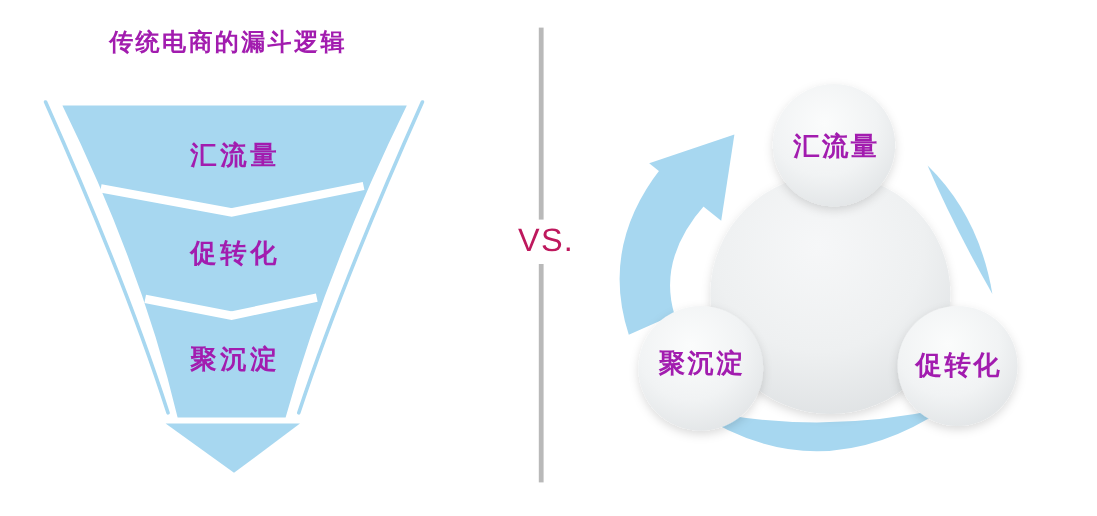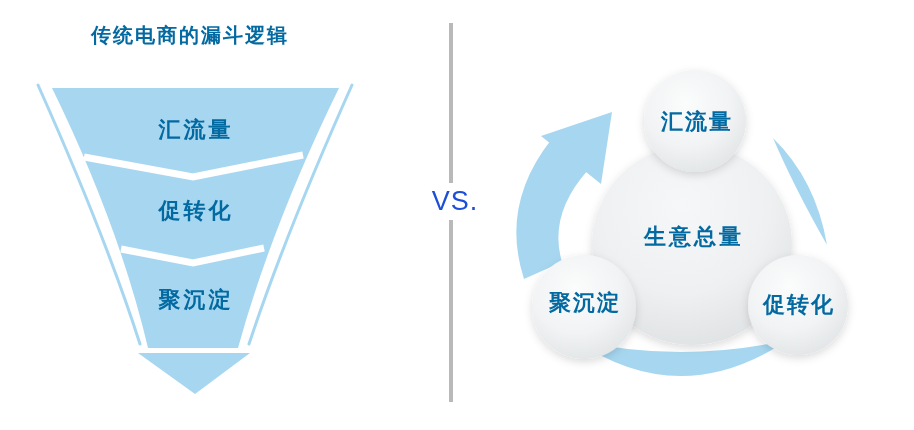--- a/index.html
+++ b/index.html
@@ -10,31 +10,31 @@
     overflow:hidden;
     font-family:"Liberation Sans","DejaVu Sans",sans-serif;
     color:#3d3d3d;
   }
   .layer{position:absolute;left:0;top:0;}
   .txt{
     position:absolute;
     transform:translate(-50%,-50%);
     white-space:nowrap;
     font-weight:bold;
-    color:#0369a1;
+    color:#a21caf;
   }
   .title{font-size:20px;letter-spacing:2px;}
   .title-right{letter-spacing:3px;}
   .stage-label{font-size:22px;letter-spacing:3px;}
   .node-label{font-size:22px;letter-spacing:2px;}
   .center-label{font-size:22px;letter-spacing:3px;}
   .vs{
     font-size:27px;
     font-weight:400;
-    color:#1d4ed8;
+    color:#be185d;
     letter-spacing:1px;
   }
   .divider-seg{
     position:absolute;
     left:449px;width:4px;
     background:#b9b9b9;
   }
 </style>
 </head>
 <body>
@@ -88,18 +88,17 @@
 
   <div class="divider-seg" style="top:23px;height:160px;"></div>
   <div class="divider-seg" style="top:220px;height:182px;"></div>
   <div class="txt vs" style="left:455px;top:201px;">VS.</div>
 
   <div class="txt title" style="left:190px;top:35px;">传统电商的漏斗逻辑</div>
   <div class="txt stage-label" style="left:196px;top:130px;">汇流量</div>
   <div class="txt stage-label" style="left:196px;top:211px;">促转化</div>
   <div class="txt stage-label" style="left:196px;top:300px;">聚沉淀</div>
 
-  <div class="txt center-label" style="left:694px;top:237px;">生意总量</div>
   <div class="txt node-label" style="left:697px;top:122px;">汇流量</div>
   <div class="txt node-label" style="left:799px;top:305px;">促转化</div>
   <div class="txt node-label" style="left:585px;top:303px;">聚沉淀</div>
 
 </div>
 
 </body></html>

